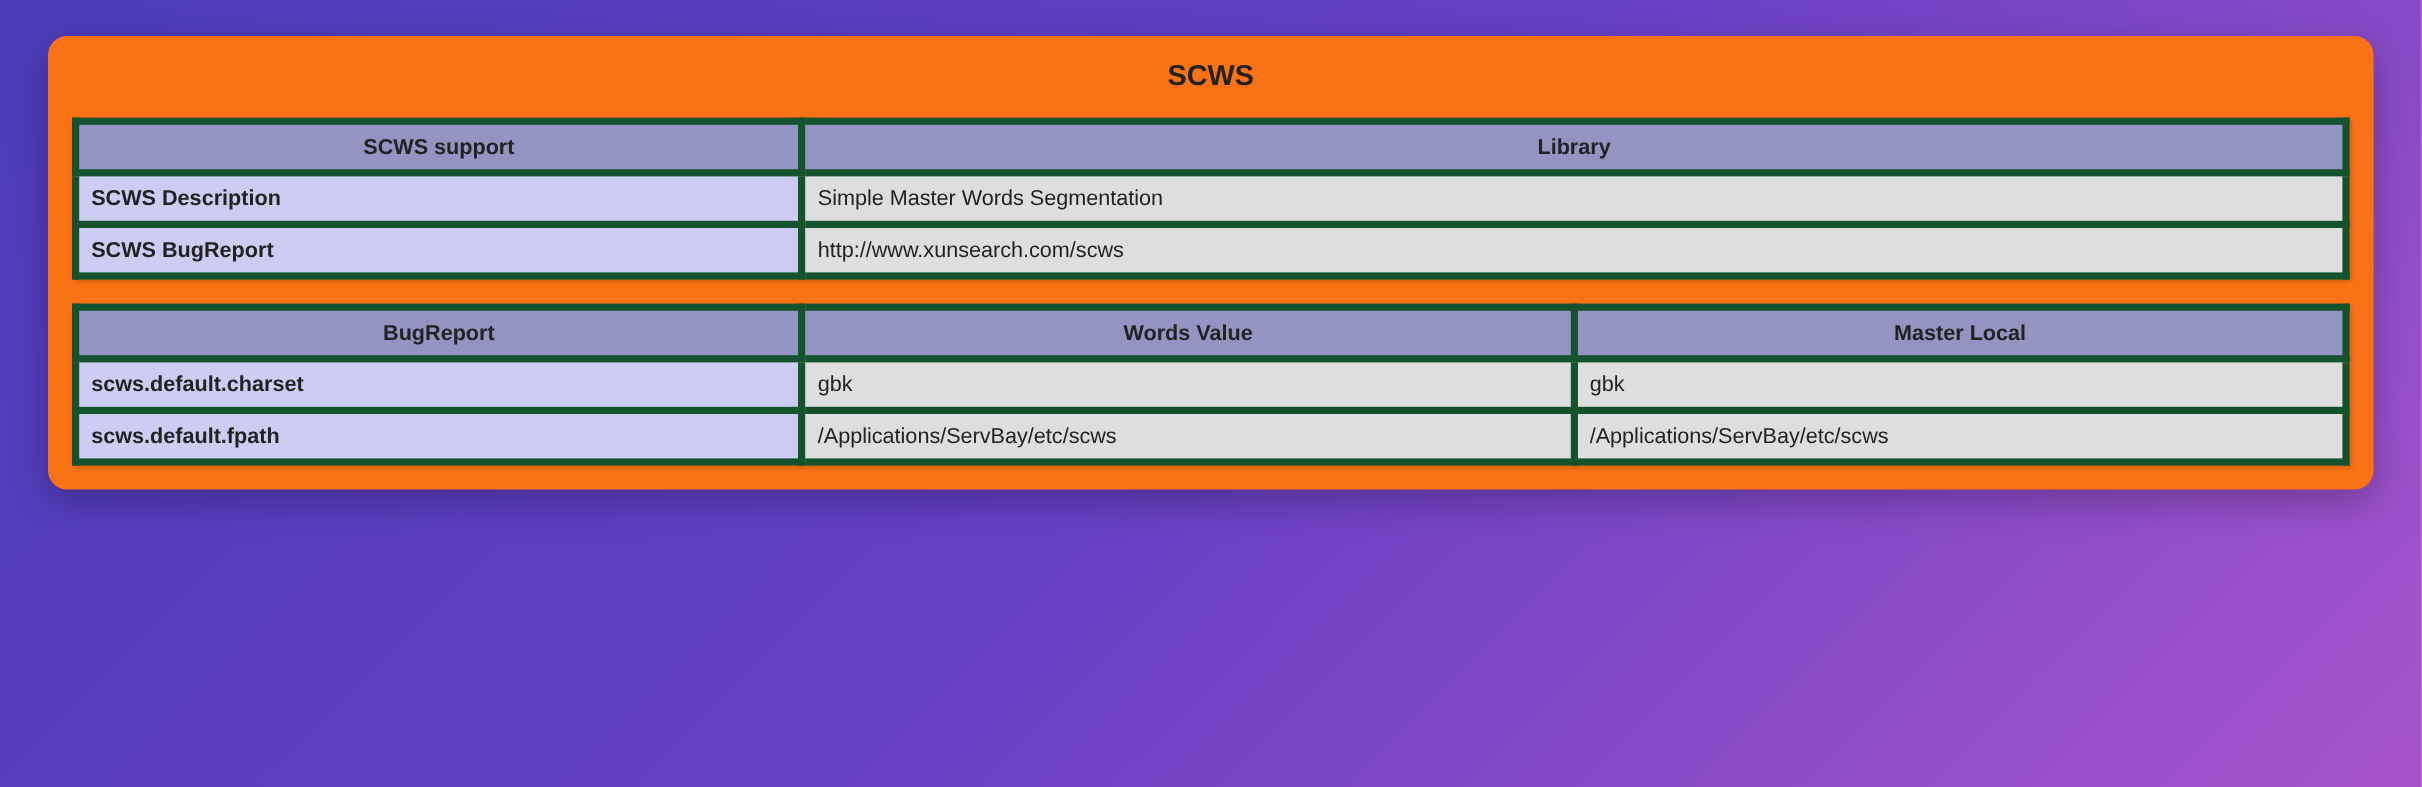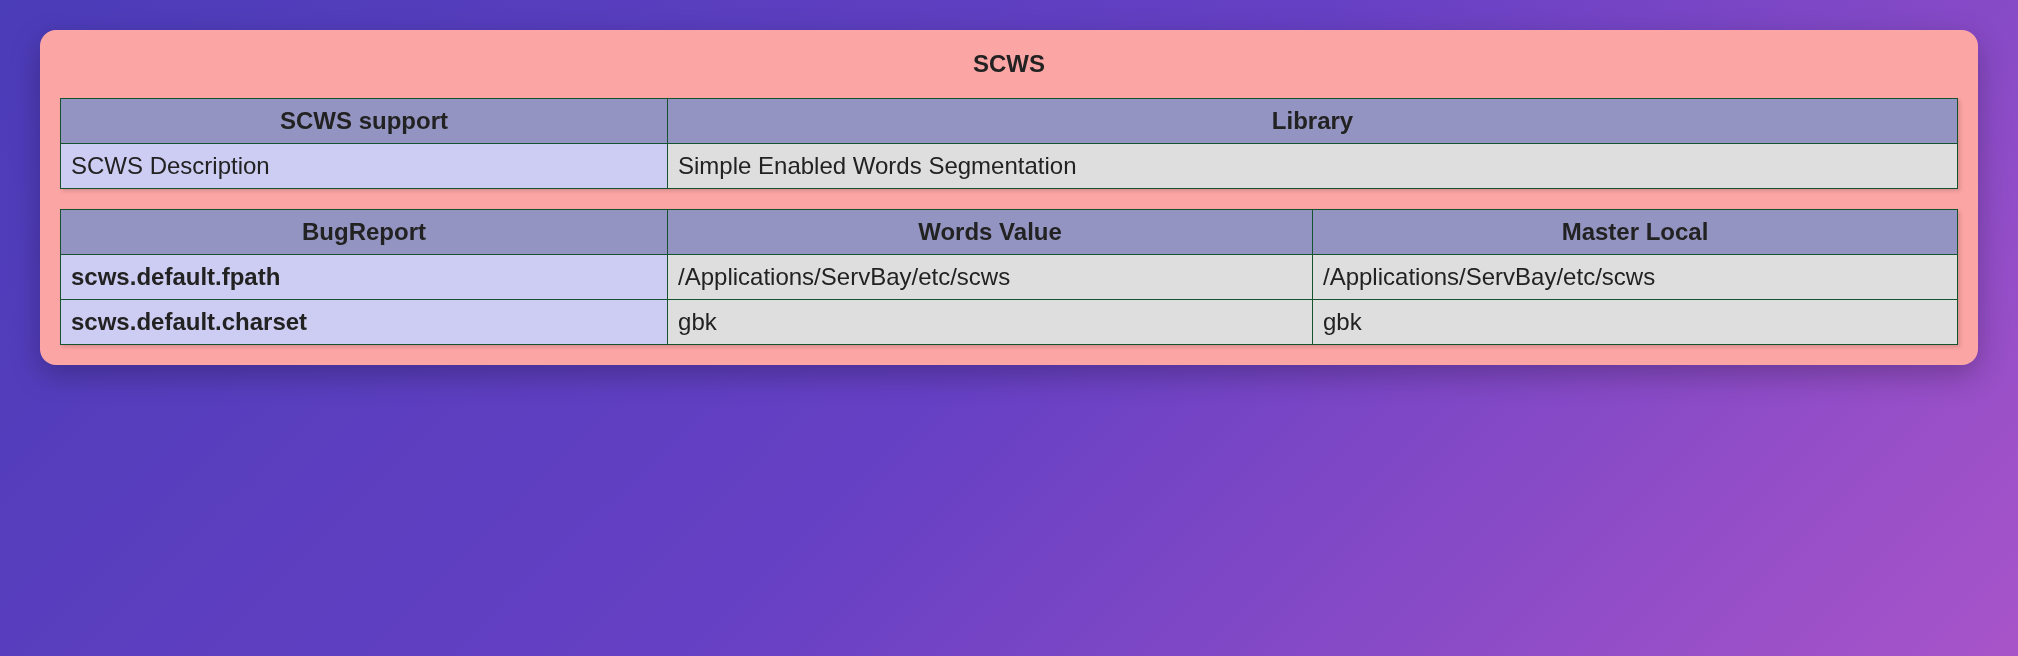--- a/index.html
+++ b/index.html
@@ -9,21 +9,21 @@
     }
 
     body {
       font-family: -apple-system, BlinkMacSystemFont, "Segoe UI", Helvetica, Arial, sans-serif;
       background: linear-gradient(135deg, #4b3cb8 0%, #6640c4 50%, #a854c9 100%);
       min-height: 656px;
       padding: 30px 40px;
     }
 
     .card {
-      background: #fca5a5;
+      background: #f97316;
       border-radius: 16px;
       padding: 20px;
       box-shadow: 0 10px 30px rgba(0, 0, 0, 0.25);
     }
 
     h2 {
       text-align: center;
       font-size: 24px;
       font-weight: 700;
       color: #222;
@@ -35,36 +35,36 @@
       border-collapse: collapse;
       margin-bottom: 20px;
       box-shadow: 2px 2px 4px rgba(0,0,0,0.15);
     }
 
     table:last-child {
       margin-bottom: 0;
     }
 
     th, td {
-      border: 1px solid #14532d;
+      border: 6px solid #14532d;
       padding: 8px 10px;
       text-align: left;
-      font-size: 24px;
+      font-size: 18px;
       color: #222;
     }
 
     th {
       background-color: #9494c2;
       font-weight: 700;
       text-align: center;
     }
 
     td.key {
       background-color: #cdccf2;
-      font-weight: 400;
+      font-weight: 700;
       width: 32%;
     }
 
     td.val {
       background-color: #dedede;
       font-weight: 400;
     }
 
     .directives-table th:nth-child(1),
     .directives-table td:nth-child(1) {
@@ -90,39 +90,43 @@
   <table>
     <thead>
       <tr>
         <th>SCWS support</th>
         <th>Library</th>
       </tr>
     </thead>
     <tbody>
       <tr>
         <td class="key">SCWS Description</td>
-        <td class="val">Simple Enabled Words Segmentation</td>
+        <td class="val">Simple Master Words Segmentation</td>
+      </tr>
+      <tr>
+        <td class="key">SCWS BugReport</td>
+        <td class="val">http://www.xunsearch.com/scws</td>
       </tr>
     </tbody>
   </table>
 
   <table class="directives-table">
     <thead>
       <tr>
         <th>BugReport</th>
         <th>Words Value</th>
         <th>Master Local</th>
       </tr>
     </thead>
     <tbody>
       <tr>
+        <td class="key">scws.default.charset</td>
+        <td class="val">gbk</td>
+        <td class="val">gbk</td>
+      </tr>
+      <tr>
         <td class="key">scws.default.fpath</td>
         <td class="val">/Applications/ServBay/etc/scws</td>
         <td class="val">/Applications/ServBay/etc/scws</td>
-      </tr>
-      <tr>
-        <td class="key">scws.default.charset</td>
-        <td class="val">gbk</td>
-        <td class="val">gbk</td>
       </tr>
     </tbody>
   </table>
 </div>
 
 </body></html>

